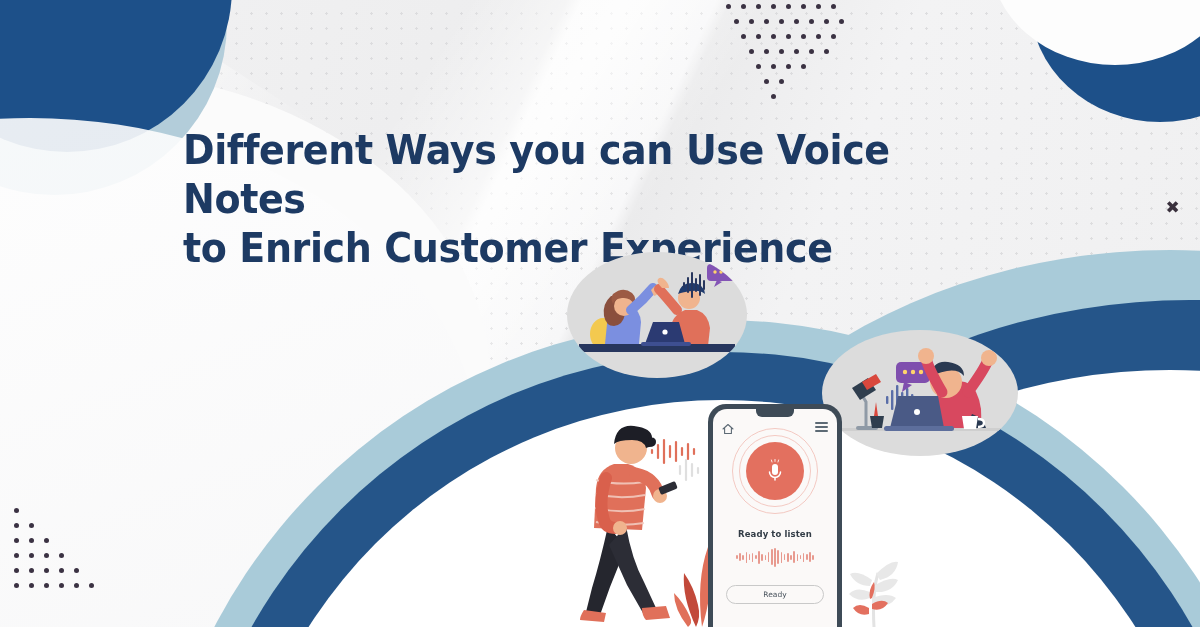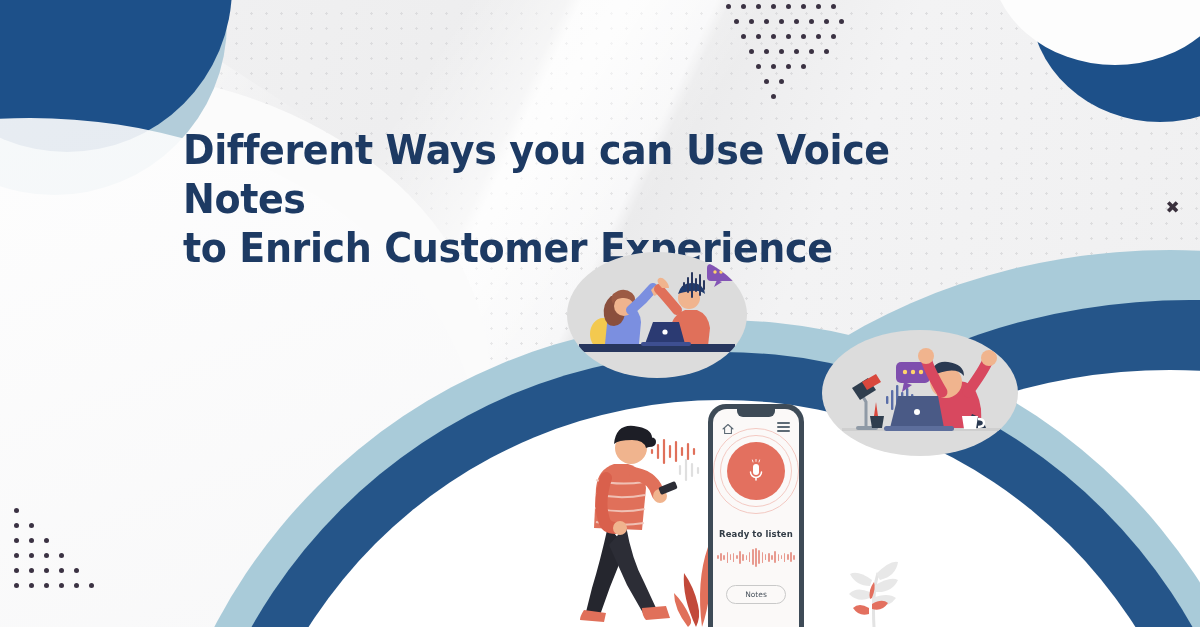--- a/index.html
+++ b/index.html
@@ -160,21 +160,21 @@
     position:absolute; left:822px; top:330px;
     width:196px; height:126px;
     border-radius:50%;
     background:#dcdcdc;
     overflow:hidden;
   }
 
   
   .phone{
     position:absolute; left:708px; top:404px;
-    width:96px; height:223px;
+    width:134px; height:223px;
     background:#3e4b57;
     border-radius:18px 18px 0 0;
     padding:5px 5px 0 5px;
   }
   .phone-screen{
     position:relative;
     width:100%; height:100%;
     background:#fbf9f8;
     border-radius:14px 14px 0 0;
     overflow:hidden;
@@ -562,17 +562,17 @@
           <i style="height: 5px;"></i>
           <i style="height: 12px;"></i>
           <i style="height: 7px;"></i>
           <i style="height: 4px;"></i>
           <i style="height: 9px;"></i>
           <i style="height: 6px;"></i>
           <i style="height: 10px;"></i>
           <i style="height: 5px;"></i>
         </div>
 
-      <div class="cancel-btn">Notes</div>
+      <div class="cancel-btn">Ready</div>
     </div>
   </div>
 
 </div>
 
 </body></html>

